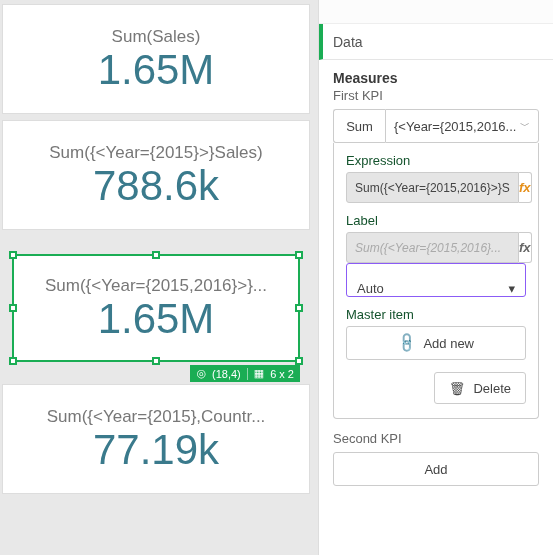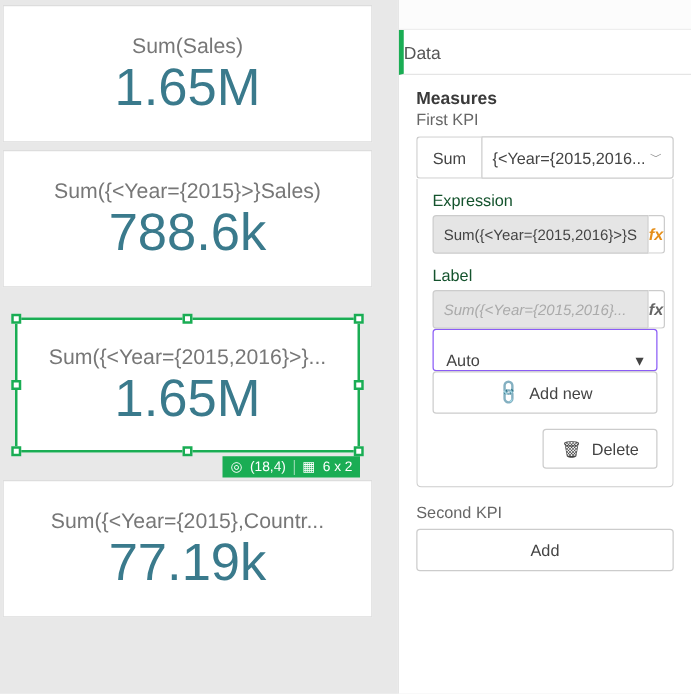--- a/index.html
+++ b/index.html
@@ -1,17 +1,17 @@
 <!DOCTYPE html>
 <html><head>
 <meta charset="utf-8">
 <style>
   * { box-sizing: border-box; margin: 0; padding: 0; font-family: "Segoe UI", Arial, sans-serif; }
   body { width: 553px; height: 555px; background: #f5f5f5; display: flex; overflow: hidden; }
-  .canvas { width: 318px; height: 555px; background: #e8e8e8; padding: 4px 20px 0 2px; }
+  .canvas { width: 318px; height: 555px; background: #e8e8e8; padding: 4px 8px 0 2px; }
   .kpi-card {
     background: #fff; border: 1px solid #ddd; margin-bottom: 6px; height: 110px;
     display: flex; flex-direction: column; align-items: center; justify-content: center;
     position: relative;
   }
   .kpi-label { color: #777; font-size: 17px; font-weight: 400; margin-bottom: 2px; padding: 0 8px; white-space: nowrap; overflow: hidden; text-overflow: ellipsis; max-width: 100%; }
   .kpi-value { color: #3a7a8c; font-size: 42px; font-weight: 400; line-height: 1; }
   .kpi-card.selected { border: 2px solid #1aad54; margin: 24px 10px 14px 10px; height: 108px; }
   .handle { position: absolute; width: 8px; height: 8px; background: #fff; border: 2px solid #1aad54; }
   .handle.tl { top: -5px; left: -5px; }
@@ -20,21 +20,21 @@
   .handle.ml { top: 50%; left: -5px; transform: translateY(-50%); }
   .handle.mr { top: 50%; right: -5px; transform: translateY(-50%); }
   .handle.bl { bottom: -5px; left: -5px; }
   .handle.bm { bottom: -5px; left: 50%; transform: translateX(-50%); }
   .handle.br { bottom: -5px; right: -5px; }
   .sel-badge { position: absolute; bottom: -22px; right: -2px; background: #1aad54; color: #fff; font-size: 11px; padding: 2px 6px; display: flex; align-items: center; gap: 6px; }
   .sel-badge .sep { width: 1px; height: 12px; background: rgba(255,255,255,0.5); }
 
   .panel { flex: 1; background: #fff; border-left: 1px solid #ddd; display: flex; flex-direction: column; overflow: hidden; }
   .panel-top { height: 24px; background: #fcfcfc; border-bottom: 1px solid #eee; }
-  .accordion-hdr { display: flex; align-items: center; height: 36px; border-left: 4px solid #1aad54; padding-left: 0; font-size: 14px; color: #555; border-bottom: 1px solid #e5e5e5; }
+  .accordion-hdr { display: flex; align-items: center; height: 36px; border-left: 4px solid #1aad54; padding-left: 10px; font-size: 14px; color: #555; border-bottom: 1px solid #e5e5e5; }
   .panel-body { padding: 10px 14px 0 14px; overflow-y: auto; flex: 1; }
   .sec-title { font-size: 14px; font-weight: 600; color: #3a3a3a; margin-bottom: 2px; }
   .sec-sub { font-size: 13px; color: #666; margin-bottom: 6px; }
   .measure-row { display: flex; margin-bottom: 8px; }
   .agg-btn { width: 52px; height: 34px; border: 1px solid #ccc; background: #fff; font-size: 13px; color: #444; border-right: none; border-radius: 3px 0 0 3px; }
   .expr-sel { flex: 1; height: 34px; border: 1px solid #ccc; background: #fff; font-size: 13px; color: #444; display: flex; align-items: center; padding: 0 8px; justify-content: space-between; border-radius: 0 3px 3px 0; }
   .chev { font-size: 10px; color: #888; }
   .sub-block { border-left: 1px solid #ccc; border-right: 1px solid #ccc; border-bottom: 1px solid #ccc; border-bottom-left-radius: 4px; border-bottom-right-radius: 4px; padding: 10px 12px 14px 12px; margin-top: -8px; margin-bottom: 12px; }
   .field-label { font-size: 13px; color: #14532d; margin-bottom: 4px; margin-top: 0; }
   .field-label.mt { margin-top: 10px; }
@@ -113,20 +113,21 @@
       <div class="input-row">
         <input class="txt-input" placeholder="Sum({&lt;Year={2015,2016}..." style="">
         <button class="fx-btn" style="color:#666">fx</button>
       </div>
 
       <div class="select-full">
         <span>Auto</span>
         <span>▾</span>
       </div>
 
+      <div class="field-label mt">Master item</div>
       <button class="btn-full">
         <span class="link-icon">🔗</span>
         <span>Add new</span>
       </button>
 
       <div style="margin-top:12px">
         <button class="btn-right">
           <span>🗑</span>
           <span>Delete</span>
         </button>

